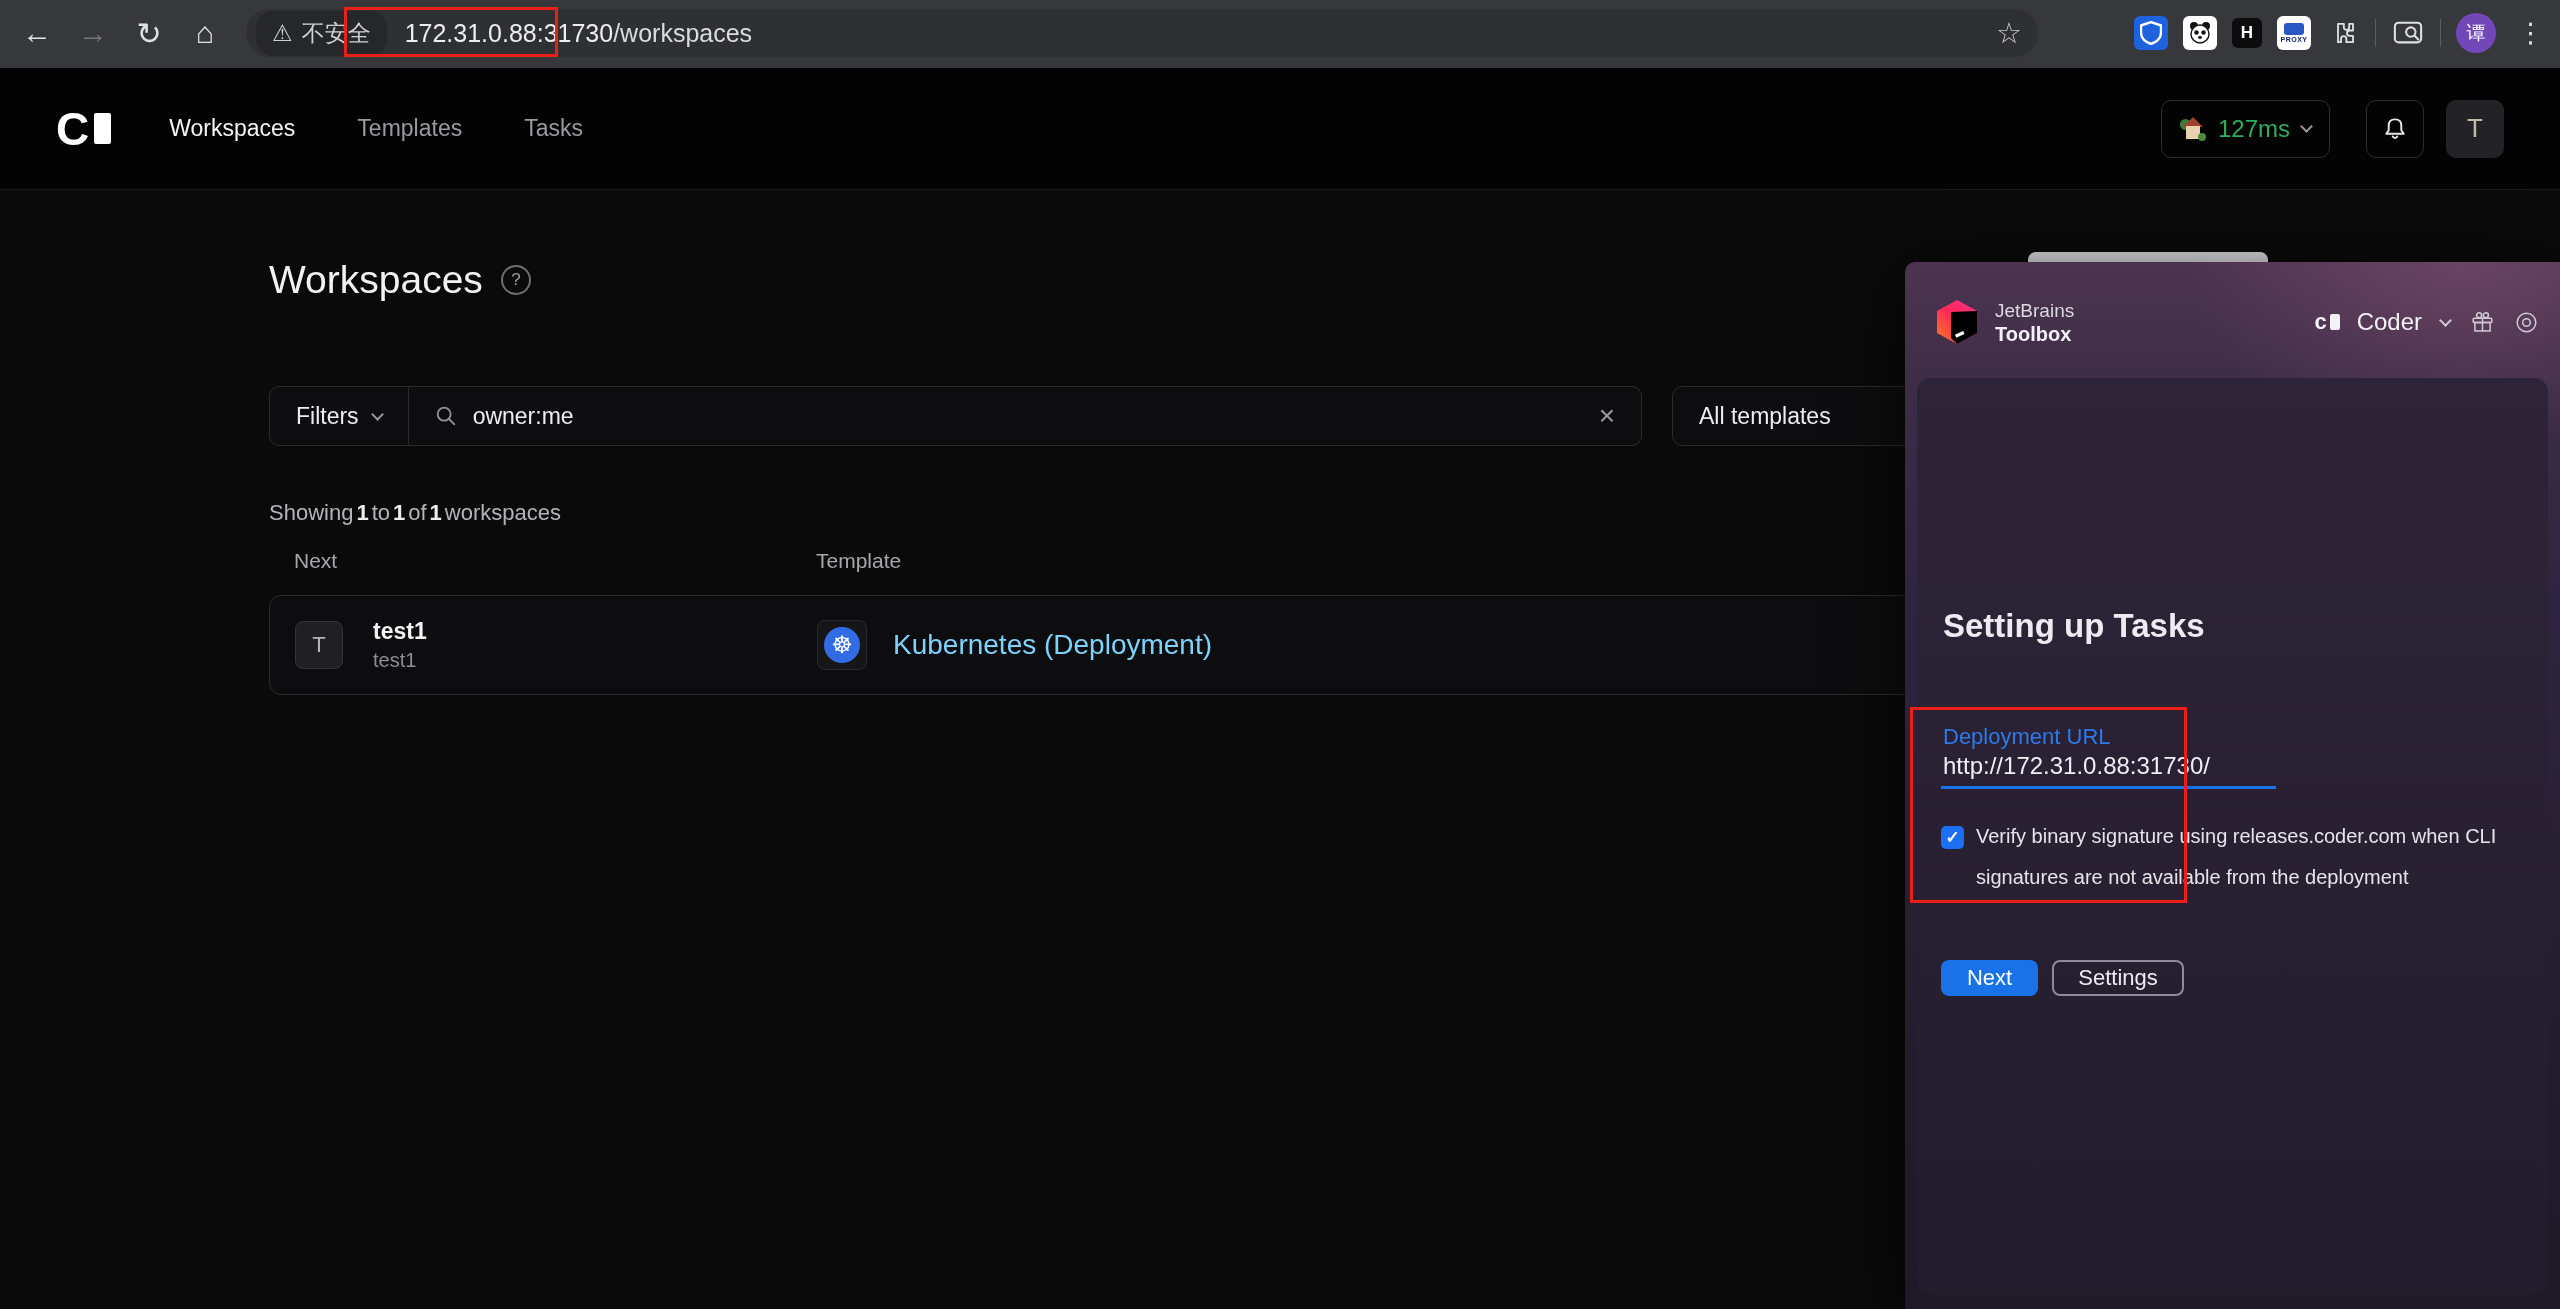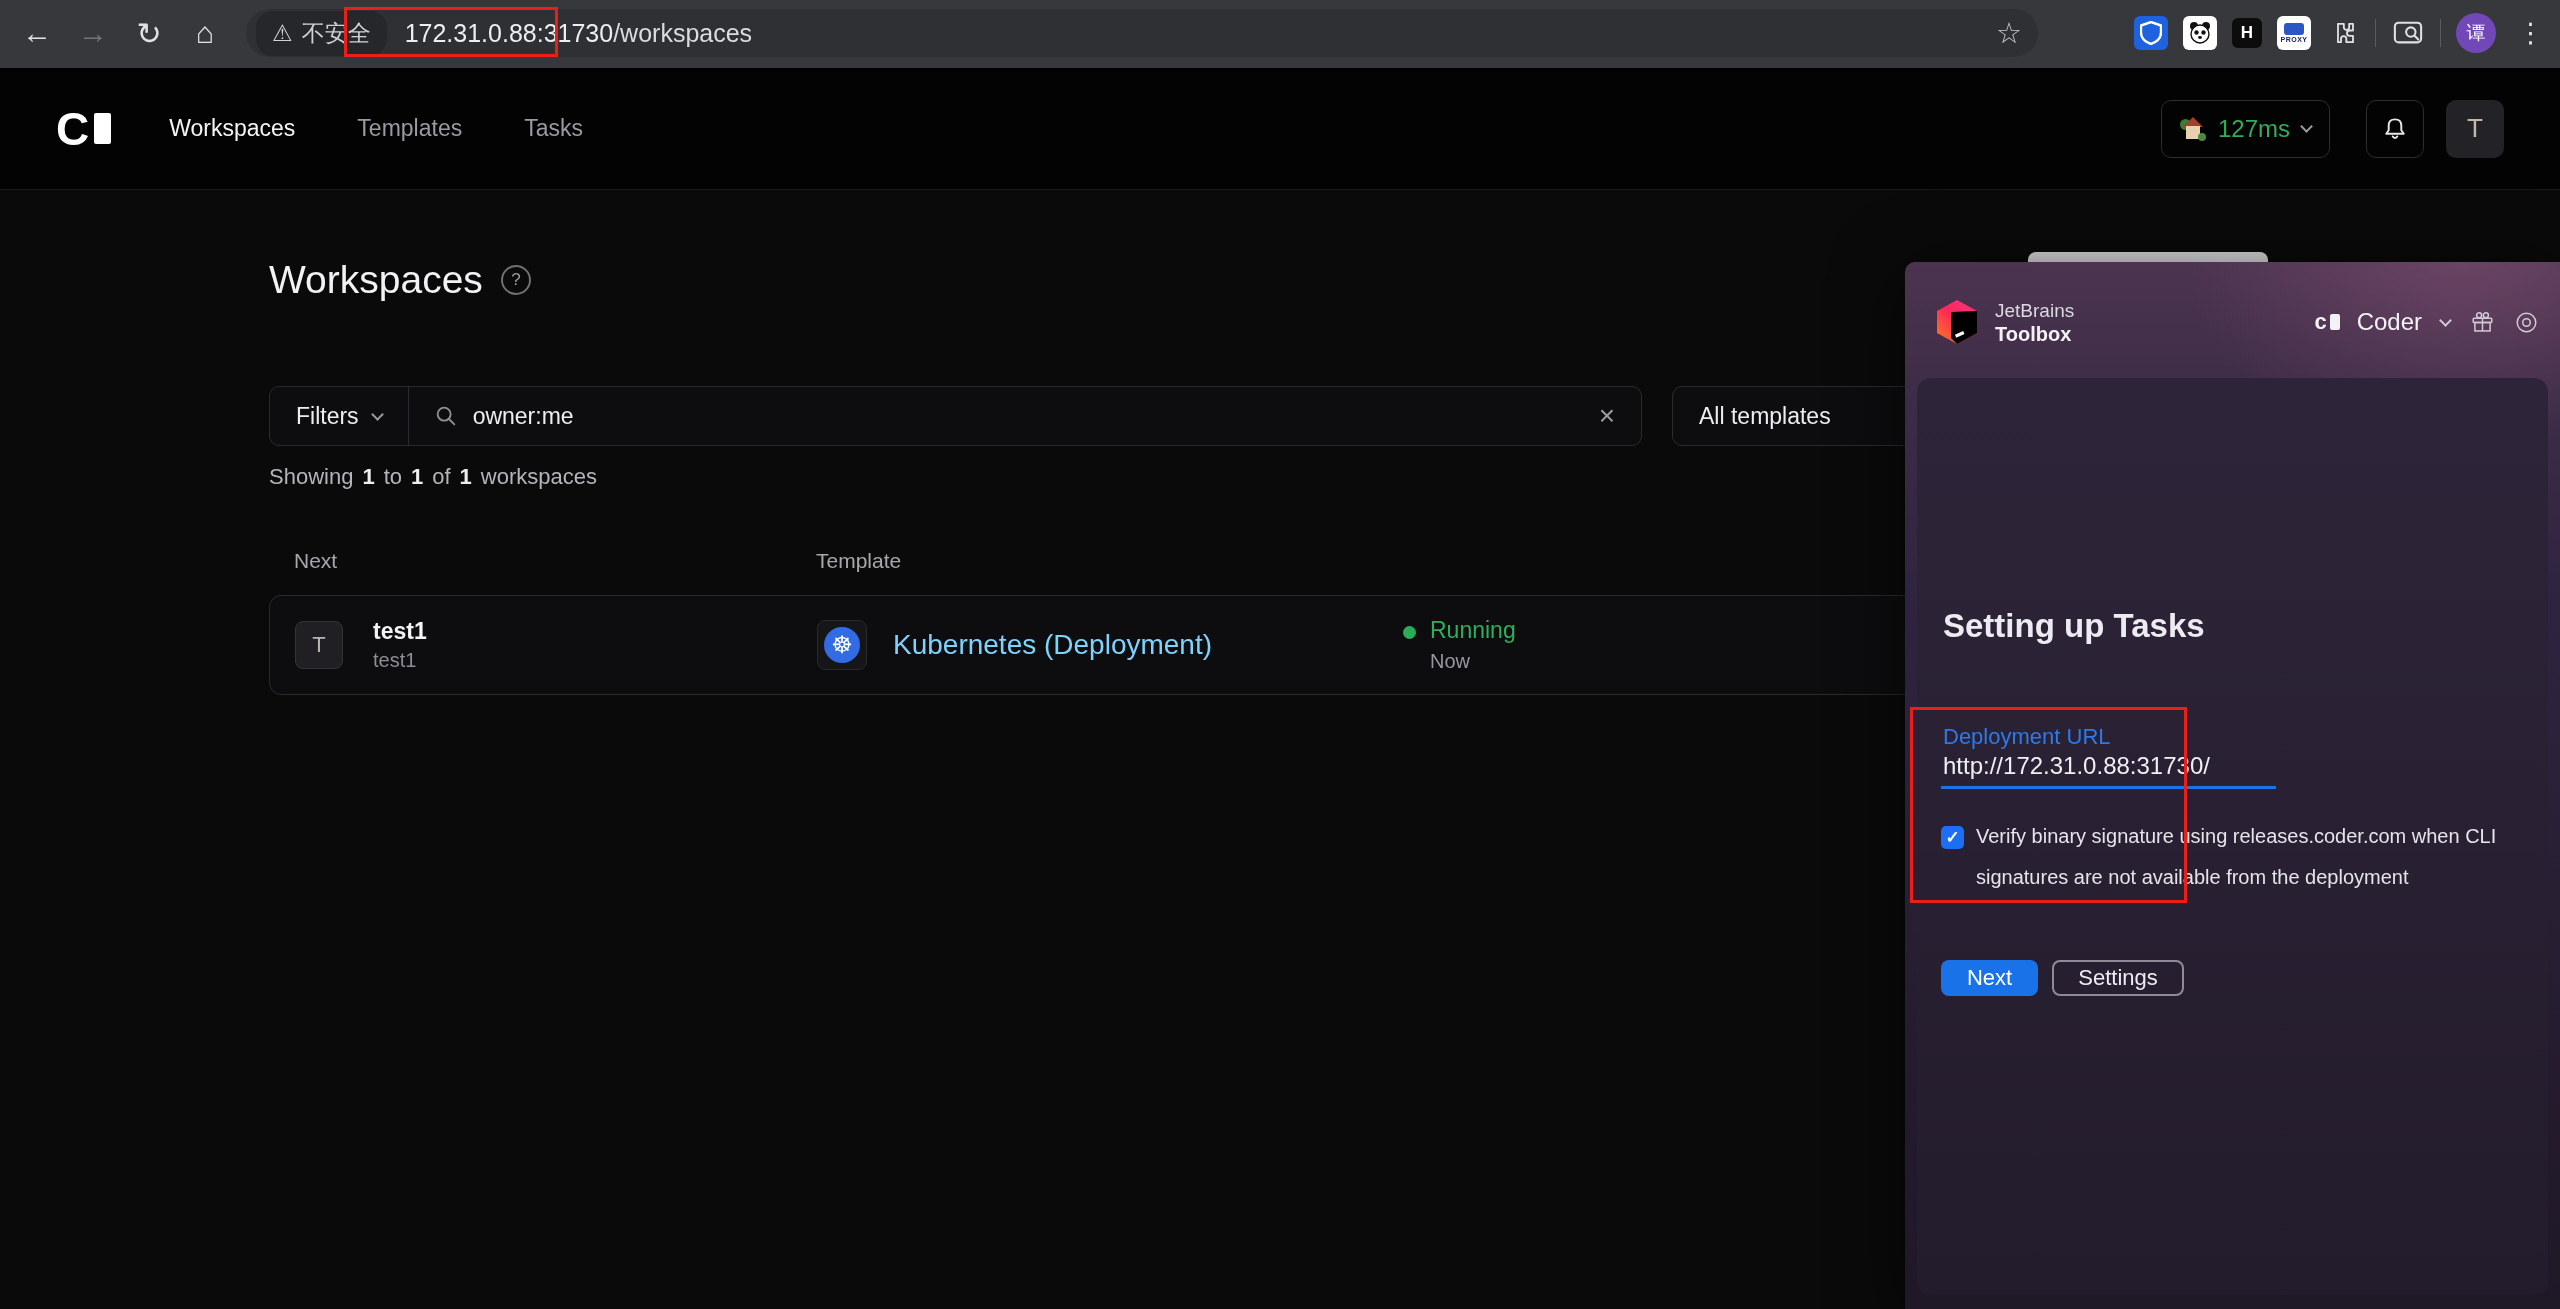--- a/index.html
+++ b/index.html
@@ -69,21 +69,21 @@
                border-radius:10px; background:#0d0d0f; display:flex; align-items:center; }
   .filters-btn { height:100%; display:flex; align-items:center; gap:14px; padding:0 26px;
                  border-right:1px solid #2b2b2f; color:#ededf1; font-size:23px; }
   .searchbox { flex:1; display:flex; align-items:center; gap:14px; padding:0 24px; height:100%; }
   .searchbox input { flex:1; background:transparent; border:0; outline:0; color:#ededf1; font-size:23px;
                      font-family:"Liberation Sans", sans-serif; }
   .clear-x { padding:0 26px; font-size:28px; color:#9b9ba2; }
   .tmpl-select { position:absolute; left:1672px; top:386px; width:640px; height:60px; border:1px solid #2b2b2f;
                  border-radius:10px; background:#0d0d0f; display:flex; align-items:center; padding:0 26px;
                  color:#ededf1; font-size:23px; z-index:1; }
-  .showing { position:absolute; left:269px; top:464px; font-size:22px; color:#b4b4bb; display:flex; gap:9px; }
+  .showing { position:absolute; left:269px; top:500px; font-size:22px; color:#b4b4bb; display:flex; gap:3px; }
   .showing .b { font-weight:bold; color:#ededf0; }
   .thead { position:absolute; left:269px; top:549px; width:2024px; display:flex; font-size:21px; color:#a7a7ae;
            padding-left:25px; }
   .thc1 { width:522px; } .thc2 { width:586px; } .thc3 { flex:1; }
   .trow { position:absolute; left:269px; top:595px; width:2024px; height:100px; border:1px solid #2b2b2f;
           border-radius:12px; background:#0d0d0f; display:flex; align-items:center; padding-left:25px; z-index:1; }
   .tc1 { width:522px; display:flex; align-items:center; gap:30px; }
   .ws-avatar { width:48px; height:48px; border-radius:8px; background:#202024; border:1px solid #333338;
                color:#b9b5ae; font-size:22px; display:flex; align-items:center; justify-content:center; }
   .ws-name { font-size:23px; font-weight:bold; color:#f4f4f6; }
@@ -279,27 +279,20 @@
         <div class="ws-name">test1</div>
         <div class="ws-sub">test1</div>
       </div>
     </div>
     <div class="tc2">
       <div class="k8s-tile">
         <div class="k8s-circle">☸</div>
       </div>
       <div class="tmpl-name">Kubernetes (Deployment)</div>
     </div>
-    <div class="tc3">
-      <div class="status-dot"></div>
-      <div>
-        <div class="status-main" style="color:#2fae5b;">Running</div>
-        <div class="status-sub">Now</div>
-      </div>
-    </div>
   </div>
 
   <div class="sliver"></div>
 
   <div class="toolbox">
     <div class="jb-logo">
       <svg width="48" height="48" viewBox="0 0 48 48">
         <defs>
           <linearGradient id="jbg" x1="0" y1="1" x2="1" y2="0">
             <stop offset="0" stop-color="#fc801d"></stop>

